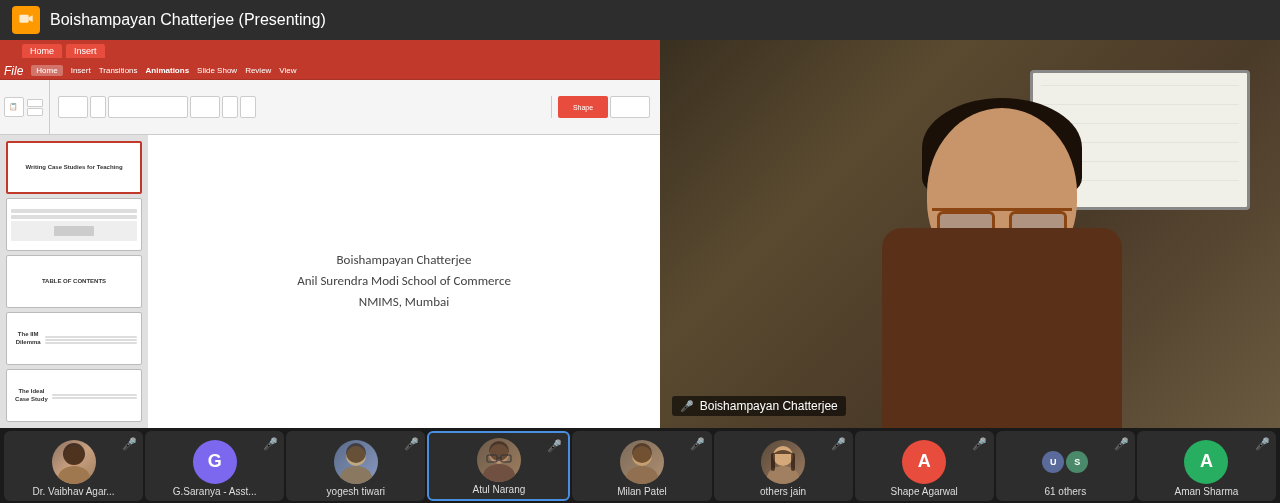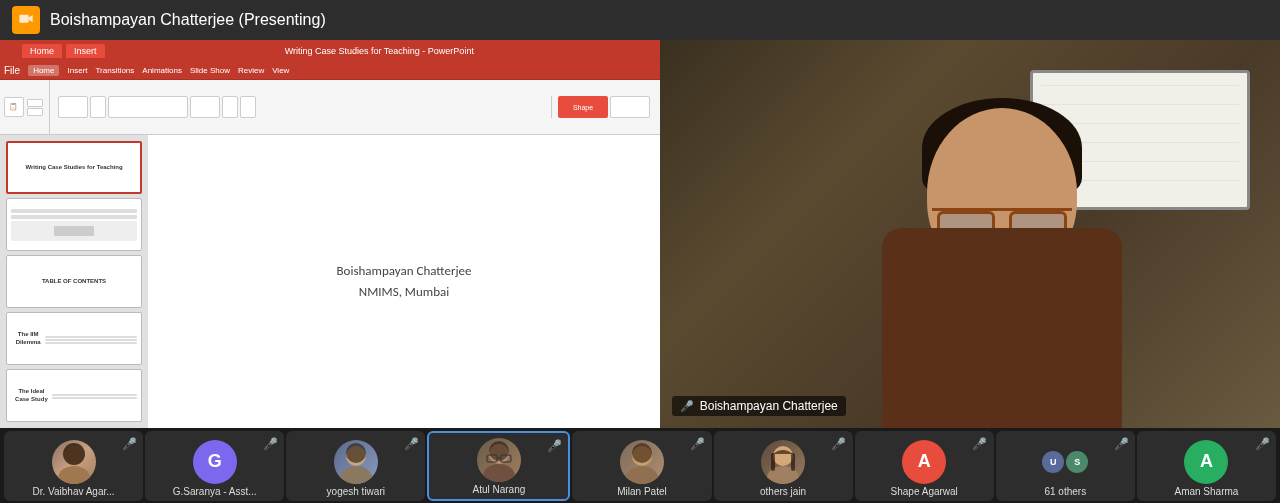--- a/index.html
+++ b/index.html
@@ -400,31 +400,30 @@
     <div id="ppt-window">
 
       <div id="ppt-titlebar">
         <div style="display:flex;gap:3px;margin-right:6px;">
           <span class="ctrl-close"></span>
           <span class="ctrl-min"></span>
           <span class="ctrl-max"></span>
         </div>
         <div class="tab">Home</div>
         <div class="tab">Insert</div>
-        <span id="ppt-title-text">Writing Case Studies for Teaching - PowerPoint</span>
         <div id="ppt-controls">
         </div>
       </div>
 
       <div id="ppt-ribbon" style="background:#c0392b;height:18px;display:flex;align-items:center;padding:0 4px;gap:8px;">
-        <span style="font-size:10px;color:#fff;">File</span>
+        <span style="font-size:12px;color:#fff;font-style:italic;">File</span>
         <span style="font-size:8px;color:#fff;background:rgba(255,255,255,0.3);padding:1px 5px;border-radius:2px;">Home</span>
         <span style="font-size:8px;color:#fff;">Insert</span>
         <span style="font-size:8px;color:#fff;">Transitions</span>
-        <span style="font-size:8px;color:#fff;">Animations</span>
+        <span style="font-size:8px;color:#fff;font-weight:bold;">Animations</span>
         <span style="font-size:8px;color:#fff;">Slide Show</span>
         <span style="font-size:8px;color:#fff;">Review</span>
         <span style="font-size:8px;color:#fff;">View</span>
       </div>
 
       <div id="ppt-toolbar">
         <div style="display:flex;gap:3px;align-items:center;height:100%;border-right:1px solid #ccc;padding-right:6px;">
           <div style="width:20px;height:20px;background:#fff;border:1px solid #ccc;border-radius:2px;font-size:7px;display:flex;align-items:center;justify-content:center;">📋</div>
           <div style="display:flex;flex-direction:column;gap:1px;">
             <div style="width:16px;height:8px;background:#fff;border:1px solid #ccc;border-radius:1px;"></div>
@@ -476,20 +475,21 @@
             <div style="display:flex;flex-direction:column;gap:1px;width:100%;padding-top:2px;">
               <div style="height:2px;background:#ddd;border-radius:1px;"></div>
               <div style="height:2px;background:#ddd;border-radius:1px;"></div>
             </div>
           </div>
         </div>
 
         <div id="main-slide">
           <div id="slide-author">
             <div>Boishampayan Chatterjee</div>
+            <div>Anil Surendra Modi School of Commerce</div>
             <div>NMIMS, Mumbai</div>
           </div>
         </div>
       </div>
 
     </div>
   </div>
 
   <div id="presenter-video">
     <div id="video-bg">

